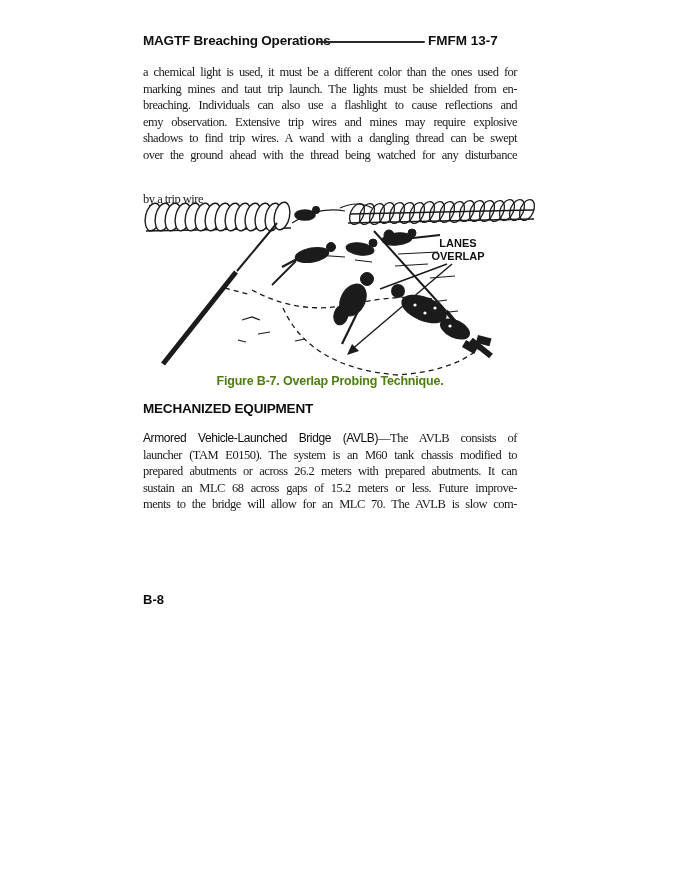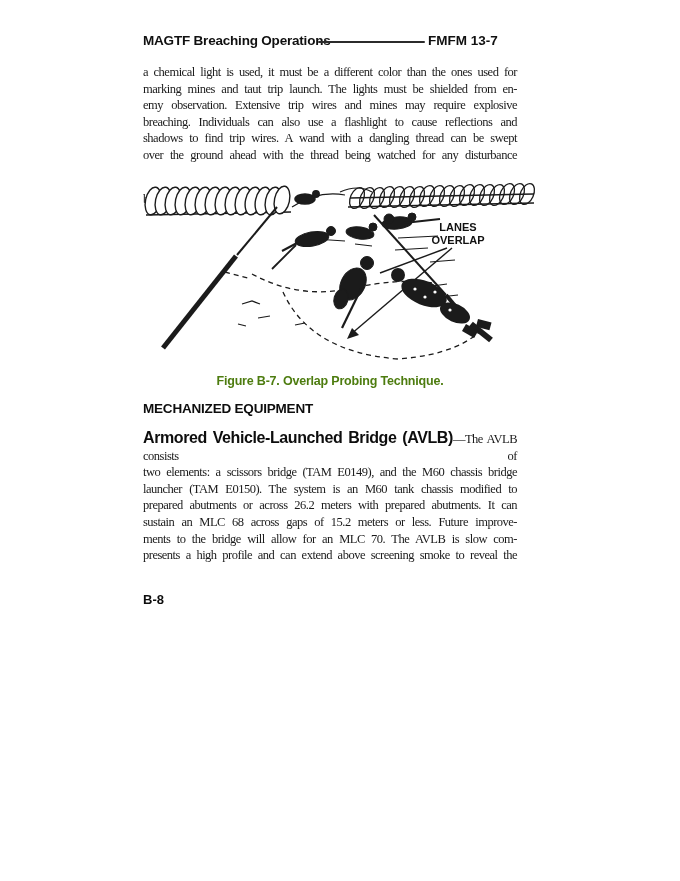--- a/index.html
+++ b/index.html
@@ -41,27 +41,27 @@
     letter-spacing:-0.5px;
     line-height:16.6px;
     text-align:justify;
     text-align-last:justify;
     white-space:normal;
     color:#1a1a1a;
   }
   .jline.last{text-align-last:left;margin-top:27px;}
   .lead-bold{
     font-family:"Liberation Sans", sans-serif;
-    font-weight:bold;font-size:16px;color:#0d0d0d;
+    font-weight:normal;font-size:12px;color:#0d0d0d;
     letter-spacing:-0.4px;
     margin-top:8px;
   }
 
   
-  .figure-wrap{position:absolute;left:143px;top:180px;width:396px;height:184px;text-align:right;}
+  .figure-wrap{position:absolute;left:143px;top:196px;width:396px;height:184px;text-align:right;}
   .fig-caption{
     position:absolute;left:143px;top:374px;width:374px;
     text-align:center;
     font-family:"Liberation Sans", sans-serif;
     font-weight:bold;font-size:12.5px;color:#4d7c0f;
     letter-spacing:-0.2px;
   }
 
   .section-heading{
     position:absolute;left:143px;top:401px;
@@ -87,22 +87,22 @@
 
 <div class="page">
 
   <div class="hdr-left">MAGTF Breaching Operations</div>
   <div class="hdr-rule"></div>
   <div class="hdr-right">FMFM 13-7</div>
 
   <div class="para para1">
     <span class="jline">a chemical light is used, it must be a different color than the ones used for</span>
     <span class="jline">marking mines and taut trip launch.  The lights must be shielded from en-</span>
+    <span class="jline">breaching.  Individuals can also use a flashlight to cause reflections and</span>
     <span class="jline">emy observation.  Extensive trip wires and mines may require explosive</span>
-    <span class="jline">breaching.  Individuals can also use a flashlight to cause reflections and</span>
     <span class="jline">shadows to find trip wires.  A wand with a dangling thread can be swept</span>
     <span class="jline">over the ground ahead with the thread being watched for any disturbance</span>
     <span class="jline last">by a trip wire</span>
   </div>
 
   <div class="figure-wrap">
     <svg width="396" height="184" viewBox="143 188 396 184" xmlns="http://www.w3.org/2000/svg">
 
       <g class="ink" fill="#ffffff" stroke-width="1.4">
         <line x1="146" y1="223" x2="291" y2="220" stroke-width="1.6"></line>
@@ -220,23 +220,21 @@
       <text class="fig-label" x="458" y="252" text-anchor="middle">OVERLAP</text>
     </svg>
   </div>
 
   <div class="fig-caption">Figure B-7.  Overlap Probing Technique.</div>
 
   <div class="section-heading">MECHANIZED EQUIPMENT</div>
 
   <div class="para para2">
     <span class="jline"><span class="lead-bold">Armored Vehicle-Launched Bridge (AVLB)</span><span>—The AVLB consists of</span></span>
-    <span class="jline">two elements: a scissors bridge (TAM E0149), and the M60 chassis bridge</span>
     <span class="jline">launcher (TAM E0150).  The system is an M60 tank chassis modified to</span>
     <span class="jline">prepared abutments or across 26.2 meters with prepared abutments.  It can</span>
     <span class="jline">sustain an MLC 68 across gaps of 15.2 meters or less.  Future improve-</span>
     <span class="jline">ments to the bridge will allow for an MLC 70.  The AVLB is slow com-</span>
-    <span class="jline">presents a high profile and can extend above screening smoke to reveal the</span>
   </div>
 
   <div class="page-number">B-8</div>
 
 </div>
 
 </body></html>

